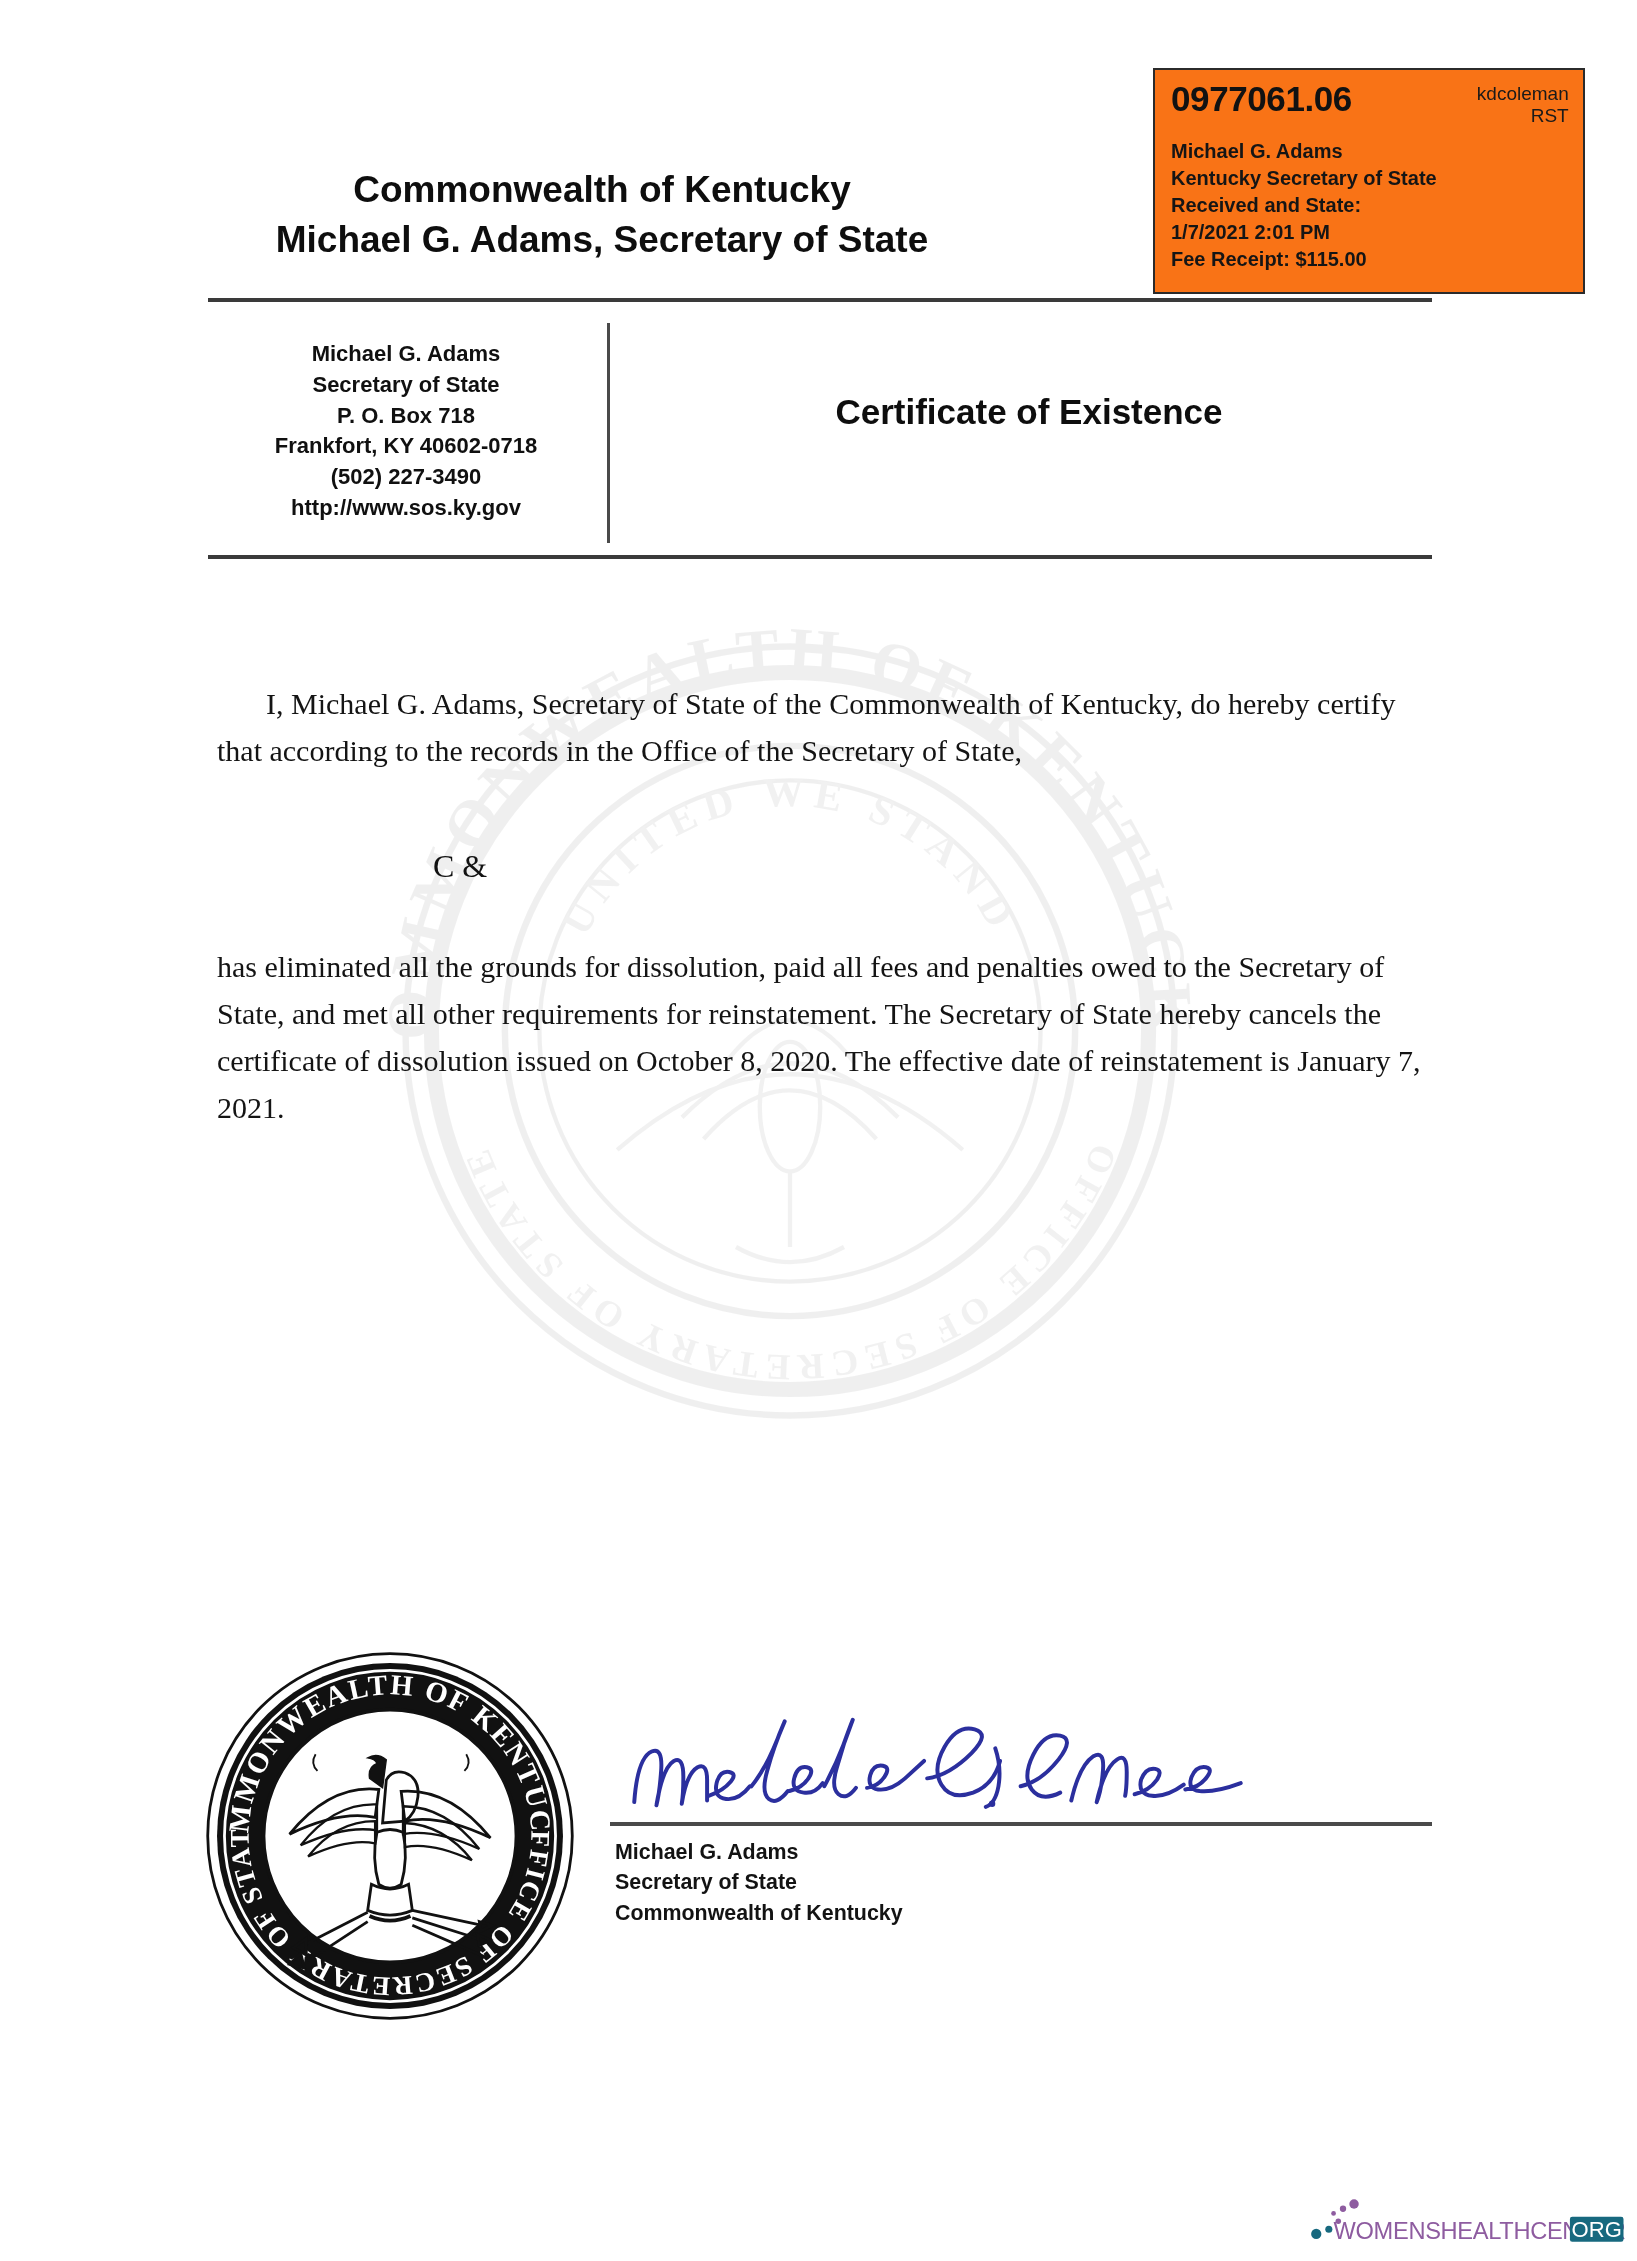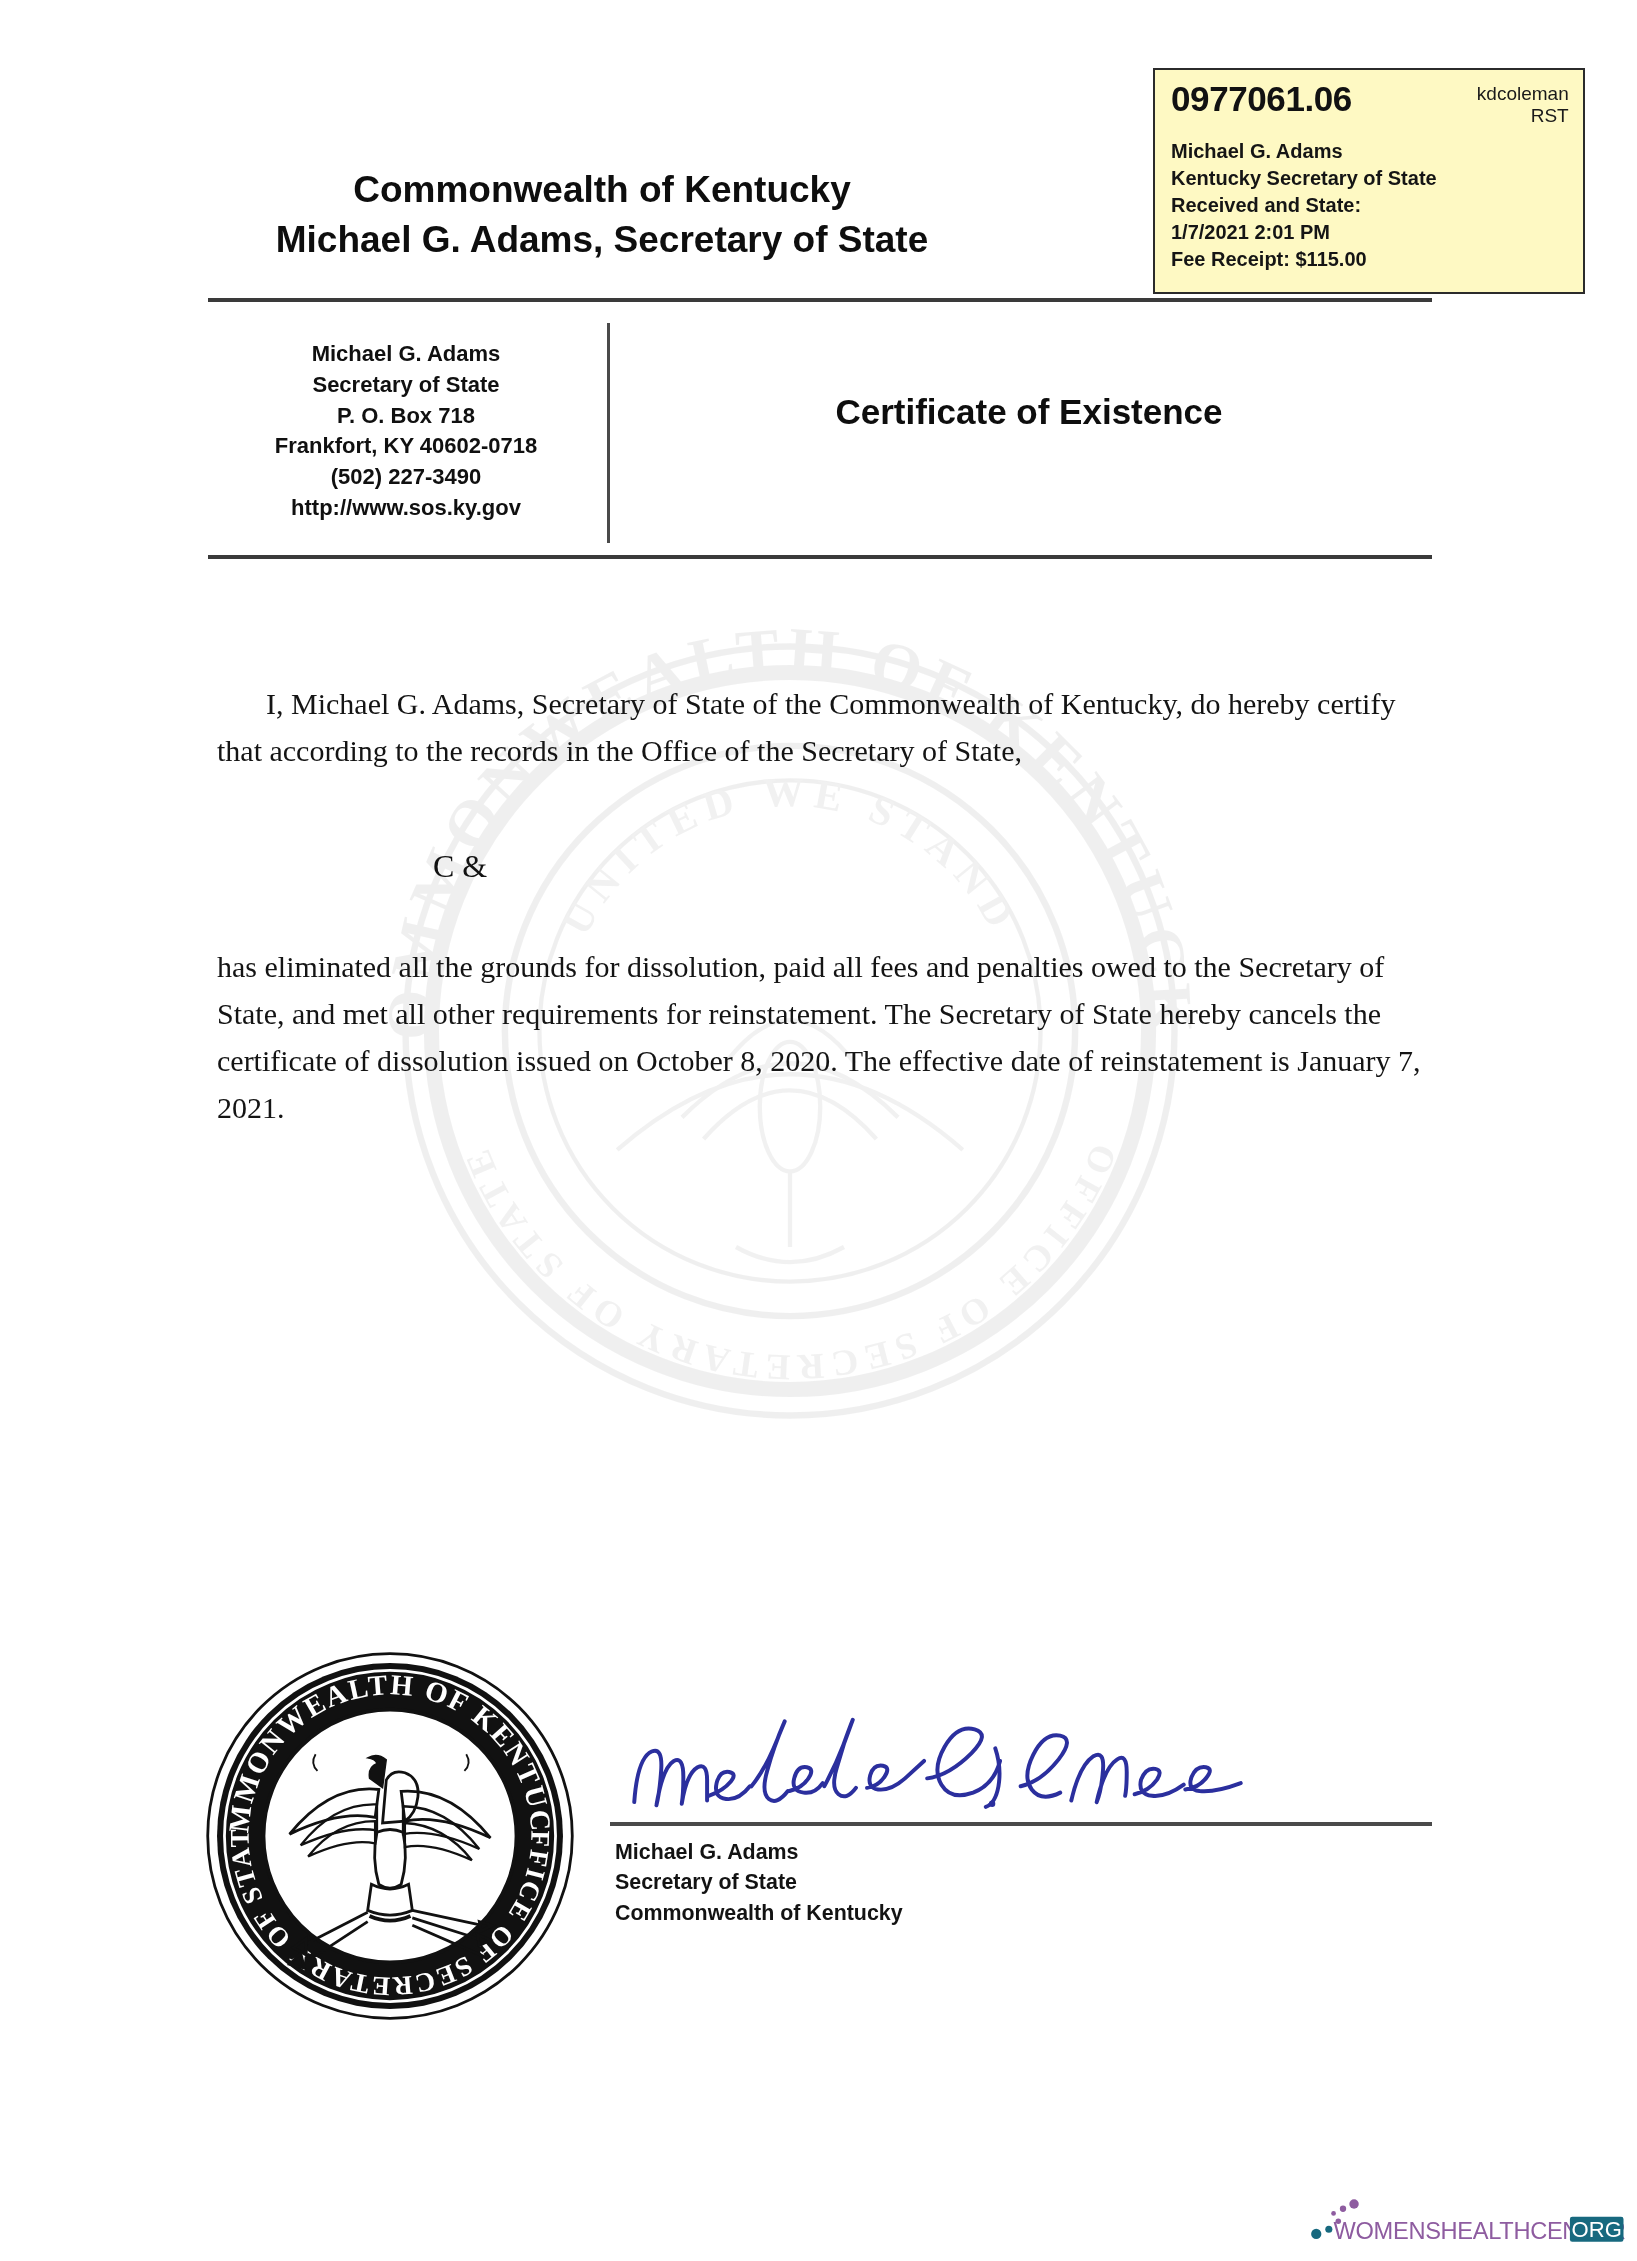--- a/index.html
+++ b/index.html
@@ -33,21 +33,21 @@
   .watermark svg { display: block; width: 100%; height: 100%; }
 
   
   .stamp-box {
     position: absolute;
     left: 1153px;
     top: 68px;
     width: 432px;
     height: 226px;
     border: 2.4px solid #2b2b2b;
-    background: #fef9c3;
+    background: #f97316;
     z-index: 6;
     box-sizing: border-box;
     padding: 11px 14.3px 0 16px;
   }
   .stamp-top {
     display: flex;
     justify-content: space-between;
     align-items: flex-start;
   }
   .stamp-number {

